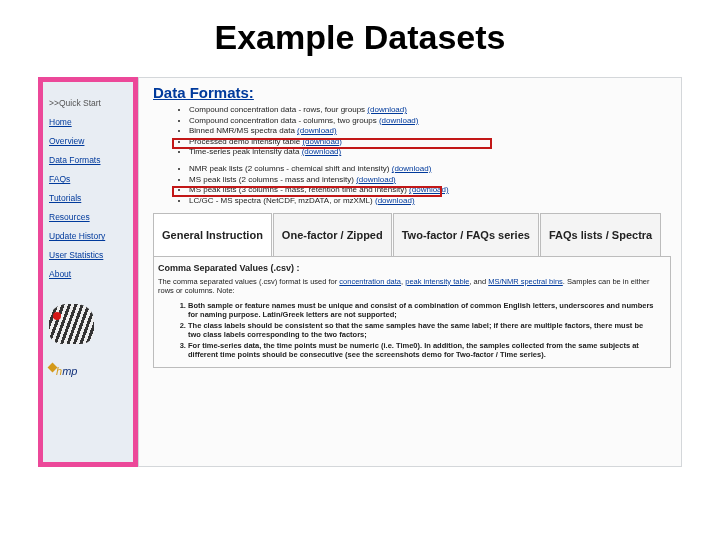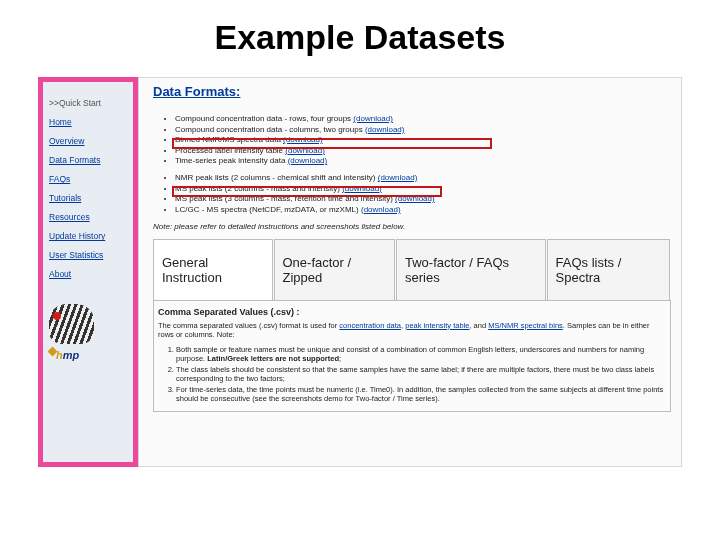--- a/index.html
+++ b/index.html
@@ -6,38 +6,38 @@
   body { width: 720px; height: 540px; background: #fff; font-family: Arial, Helvetica, sans-serif; overflow: hidden; }
   .slide { width: 720px; height: 476px; position: relative; border-radius: 8px; }
   .title { font-size: 34px; font-weight: bold; text-align: center; padding: 18px 0 20px 0; color: #000; }
   .panel { display: flex; padding: 0 38px; }
   .sidebar { width: 100px; background: #e8edf3; padding: 8px 6px; border: 5px solid #ec4899; font-size: 8.5px; line-height: 1.3; }
   .sidebar-item { margin: 8px 0; color: #003a9c; text-decoration: underline; cursor: default; }
   .sidebar-item.qs { color: #555; text-decoration: none; }
   .logo-area { margin-top: 24px; height: 70px; position: relative; }
   .zebra { width: 45px; height: 40px; background: repeating-linear-gradient(110deg,#333 0 3px,#eee 3px 6px); border-radius: 40% 40% 30% 30%; position: relative; }
   .red-dot { position: absolute; width: 8px; height: 8px; background: #d61818; border-radius: 50%; top: 8px; left: 4px; }
-  .hmp { margin-top: 4px; font-size: 11px; font-weight: bold; font-style: italic; }
+  .hmp { margin-top: 20px; font-size: 11px; font-weight: normal; font-style: italic; }
   .hmp .h { color: #d49a1a; }
   .hmp .m { color: #13327a; }
   .hmp .p { color: #13327a; }
   .hmp-dot { display:inline-block; width:7px; height:7px; background:#d49a1a; transform:rotate(45deg); margin-bottom:4px; }
   .content { flex: 1; padding: 6px 10px 6px 14px; border: 1px solid #d4d7da; background: #fbfbfb; font-size: 8px; color: #222; position: relative; min-height: 390px; }
-  .section-title { color: #003a9c; font-weight: bold; text-decoration: underline; font-size: 13px; margin-bottom: 15px; }
+  .section-title { color: #003a9c; font-weight: bold; text-decoration: underline; font-size: 15px; margin-bottom: 4px; }
   .subhead { font-weight: bold; margin: 4px 0 4px 0; font-size: 8.5px; }
-  ul.flist { list-style: disc; margin: 2px 0 8px 22px; }
+  ul.flist { list-style: disc; margin: 2px 0 8px 36px; }
   ul.flist li { margin: 1.5px 0; }
   .dl-link { text-decoration: underline; color: #003a9c; }
   .note { font-style: italic; margin: 4px 0 8px 0; }
   .tabs { display: flex; margin-top: 6px; }
-  .tab { border: 1px solid #bcbcbc; border-bottom: none; padding: 15px 8px; font-size: 13px; margin-right: 1px; background: #f4f4f4; font-weight: normal; }
+  .tab { border: 1px solid #bcbcbc; border-bottom: none; padding: 15px 8px; font-size: 11px; margin-right: 1px; background: #f4f4f4; font-weight: bold; }
   .tab.active { background: #fff; }
   .tabbox { border: 1px solid #bcbcbc; padding: 6px 4px; font-size: 7.5px; }
   .tabbox ol { margin: 6px 0 0 18px; }
-  .tabbox ol li { margin: 2px 0; }
+  .tabbox ol li { margin: 2px 12px; font-weight: bold; }
   .redbox { position: absolute; border: 2px solid #c21717; pointer-events: none; }
   .redbox.r1 { left: 172px; top: 138px; width: 320px; height: 11px; }
   .redbox.r2 { left: 172px; top: 186px; width: 270px; height: 11px; }
 </style>
 </head>
 <body>
 
 <div class="slide">
   <div class="title">Example Datasets</div>
 
@@ -63,32 +63,31 @@
       </div>
     </div>
 
     <div class="content">
       <div class="section-title">Data Formats:</div>
 
       <ul class="flist">
         <li><span>Compound concentration data - rows, four groups</span> <span class="dl-link">(download)</span></li>
         <li><span>Compound concentration data - columns, two groups</span> <span class="dl-link">(download)</span></li>
         <li><span>Binned NMR/MS spectra data</span> <span class="dl-link">(download)</span></li>
-        <li><span>Processed label intensity table</span> <span class="dl-link">(download)</span></li>
+        <li><span>Processed demo intensity table</span> <span class="dl-link">(download)</span></li>
         <li><span>Time-series peak intensity data</span> <span class="dl-link">(download)</span></li>
       </ul>
 
       <ul class="flist">
         <li><span>NMR peak lists (2 columns - chemical shift and intensity)</span> <span class="dl-link">(download)</span></li>
         <li><span>MS peak lists (2 columns - mass and intensity)</span> <span class="dl-link">(download)</span></li>
         <li><span>MS peak lists (3 columns - mass, retention time and intensity)</span> <span class="dl-link">(download)</span></li>
         <li><span>LC/GC - MS spectra (NetCDF, mzDATA, or mzXML)</span> <span class="dl-link">(download)</span></li>
       </ul>
 
-      <div class="note">Note: please refer to detailed instructions and screenshots listed below.</div>
 
       <div class="tabs">
         <div class="tab active">General Instruction</div>
         <div class="tab">One-factor / Zipped</div>
         <div class="tab">Two-factor / FAQs series</div>
         <div class="tab">FAQs lists / Spectra</div>
       </div>
       <div class="tabbox">
         <div style="font-weight:bold; font-size:9px; margin-bottom:4px;">Comma Separated Values (.csv) :</div>
         <div>

